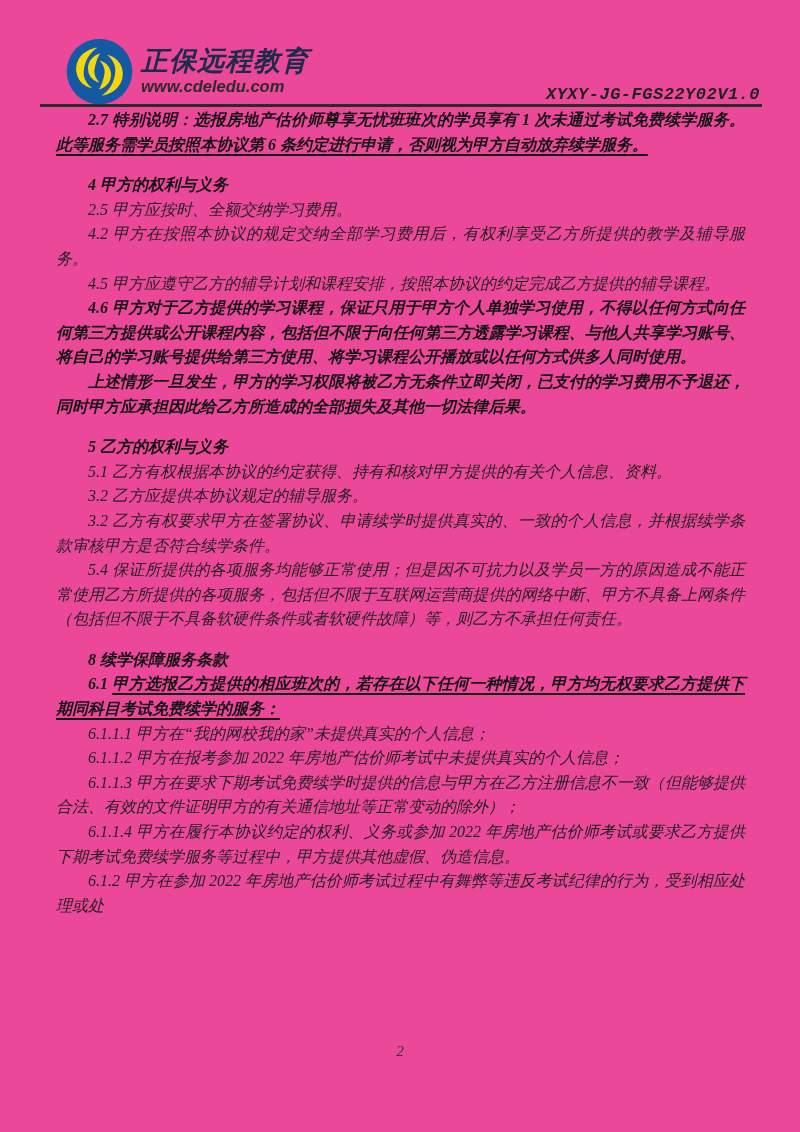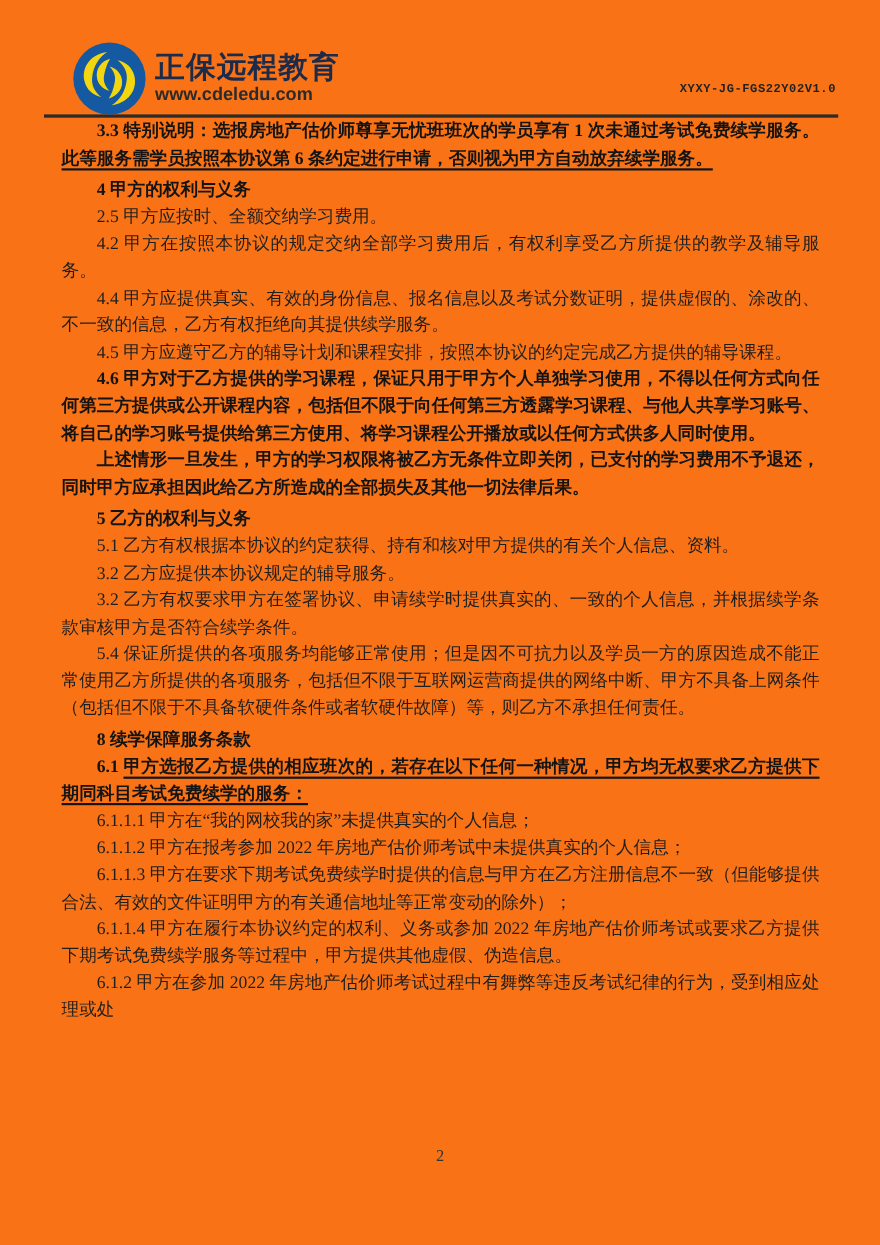--- a/index.html
+++ b/index.html
@@ -2,24 +2,25 @@
 <html><head>
 <meta charset="utf-8">
 <style>
   * { margin: 0; padding: 0; box-sizing: border-box; }
   html, body { background: #e9e9e9; }
   .page {
     position: relative;
     width: 800px;
     height: 1132px;
     margin: 0 auto;
-    background: #f97316;
+    background: #ec4899;
     font-family: "Liberation Serif", "DejaVu Serif", serif;
     color: #1f1f1f;
     overflow: hidden;
+    font-style: italic;
   }
   
   .header {
     position: absolute;
     top: 0; left: 40px; right: 38px;
     height: 107px;
     border-bottom: 3px solid #2b2b2b;
   }
   .brand {
     position: absolute;
@@ -40,23 +41,23 @@
   }
   .brand-url {
     font-family: "Liberation Sans", "DejaVu Sans", sans-serif;
     font-weight: bold;
     font-size: 16.5px;
     color: #2b2b2b;
     line-height: 1.15;
   }
   .doc-code {
     position: absolute;
-    right: 2px; bottom: 16px;
+    right: 2px; bottom: 0;
     font-family: "Liberation Mono", "DejaVu Sans Mono", monospace;
-    font-size: 11px;
+    font-size: 17px;
     font-weight: bold;
     color: #222;
     letter-spacing: 0.5px;
     margin-top: 44px;
   }
   
   .doc-body {
     position: absolute;
     top: 108px;
     left: 56px;
@@ -65,21 +66,21 @@
     line-height: 24.6px;
   }
   .doc-body p {
     text-indent: 2em;
     text-align: justify;
   }
   .para-bold { font-weight: bold; color: #141414; }
   .heading {
     font-weight: bold;
     color: #141414;
-    margin-top: 4px;
+    margin-top: 16px;
     text-align: left !important;
   }
   .u {
     text-decoration: underline;
     text-underline-offset: 4px;
     text-decoration-thickness: 1.5px;
   }
   
   .footer {
     position: absolute;
@@ -108,25 +109,24 @@
       </svg>
       <div class="brand-text">
         <div class="brand-name">正保远程教育</div>
         <div class="brand-url">www.cdeledu.com</div>
       </div>
     </div>
     <div class="doc-code">XYXY-JG-FGS22Y02V1.0</div>
   </div>
 
   <div class="doc-body" id="doc-body">
-      <p class="para-bold"><span>3.3 特别说明：选报房地产估价师尊享无忧班班次的学员享有 1 次未通过考试免费续学服务。</span><span class="u">此等服务需学员按照本协议第 6 条约定进行申请，否则视为甲方自动放弃续学服务。</span></p>
+      <p class="para-bold"><span>2.7 特别说明：选报房地产估价师尊享无忧班班次的学员享有 1 次未通过考试免费续学服务。</span><span class="u">此等服务需学员按照本协议第 6 条约定进行申请，否则视为甲方自动放弃续学服务。</span></p>
       <p class="heading"><span>4 甲方的权利与义务</span></p>
       <p class="para"><span>2.5 甲方应按时、全额交纳学习费用。</span></p>
       <p class="para"><span>4.2 甲方在按照本协议的规定交纳全部学习费用后，有权利享受乙方所提供的教学及辅导服务。</span></p>
-      <p class="para"><span>4.4 甲方应提供真实、有效的身份信息、报名信息以及考试分数证明，提供虚假的、涂改的、不一致的信息，乙方有权拒绝向其提供续学服务。</span></p>
       <p class="para"><span>4.5 甲方应遵守乙方的辅导计划和课程安排，按照本协议的约定完成乙方提供的辅导课程。</span></p>
       <p class="para-bold"><span>4.6 甲方对于乙方提供的学习课程，保证只用于甲方个人单独学习使用，不得以任何方式向任何第三方提供或公开课程内容，包括但不限于向任何第三方透露学习课程、与他人共享学习账号、将自己的学习账号提供给第三方使用、将学习课程公开播放或以任何方式供多人同时使用。</span></p>
       <p class="para-bold"><span>上述情形一旦发生，甲方的学习权限将被乙方无条件立即关闭，已支付的学习费用不予退还，同时甲方应承担因此给乙方所造成的全部损失及其他一切法律后果。</span></p>
       <p class="heading"><span>5 乙方的权利与义务</span></p>
       <p class="para"><span>5.1 乙方有权根据本协议的约定获得、持有和核对甲方提供的有关个人信息、资料。</span></p>
       <p class="para"><span>3.2 乙方应提供本协议规定的辅导服务。</span></p>
       <p class="para"><span>3.2 乙方有权要求甲方在签署协议、申请续学时提供真实的、一致的个人信息，并根据续学条款审核甲方是否符合续学条件。</span></p>
       <p class="para"><span>5.4 保证所提供的各项服务均能够正常使用；但是因不可抗力以及学员一方的原因造成不能正常使用乙方所提供的各项服务，包括但不限于互联网运营商提供的网络中断、甲方不具备上网条件（包括但不限于不具备软硬件条件或者软硬件故障）等，则乙方不承担任何责任。</span></p>
       <p class="heading"><span>8 续学保障服务条款</span></p>
       <p class="para-bold"><span>6.1 </span><span class="u">甲方选报乙方提供的相应班次的，若存在以下任何一种情况，甲方均无权要求乙方提供下期同科目考试免费续学的服务：</span></p>

